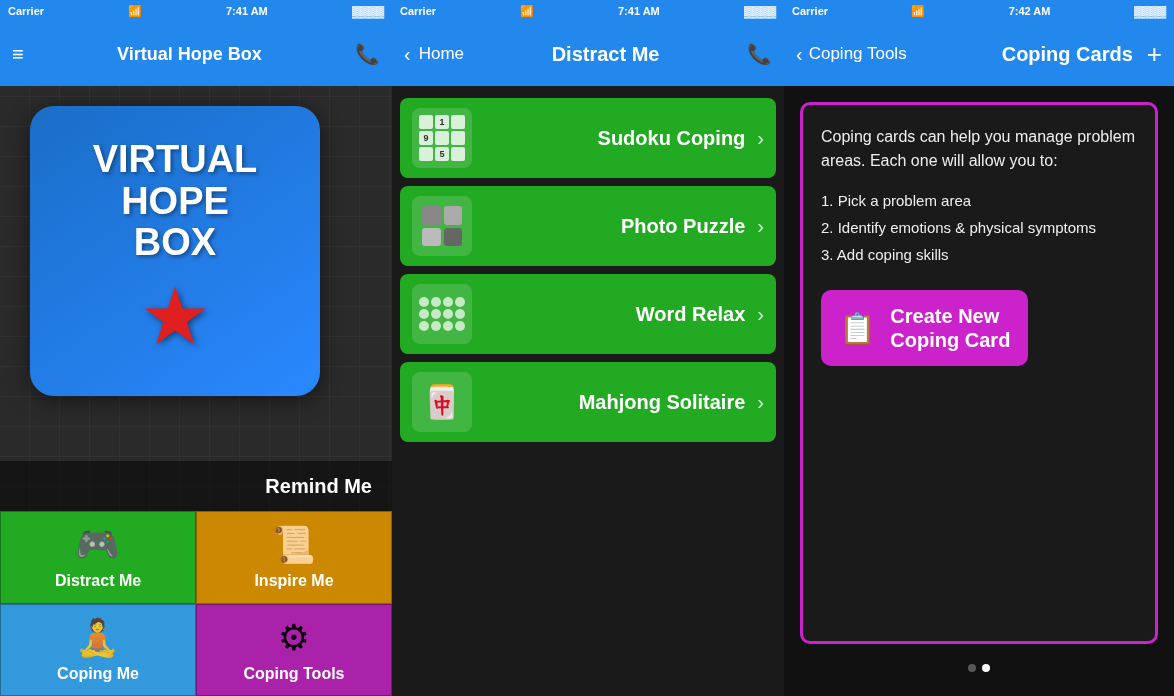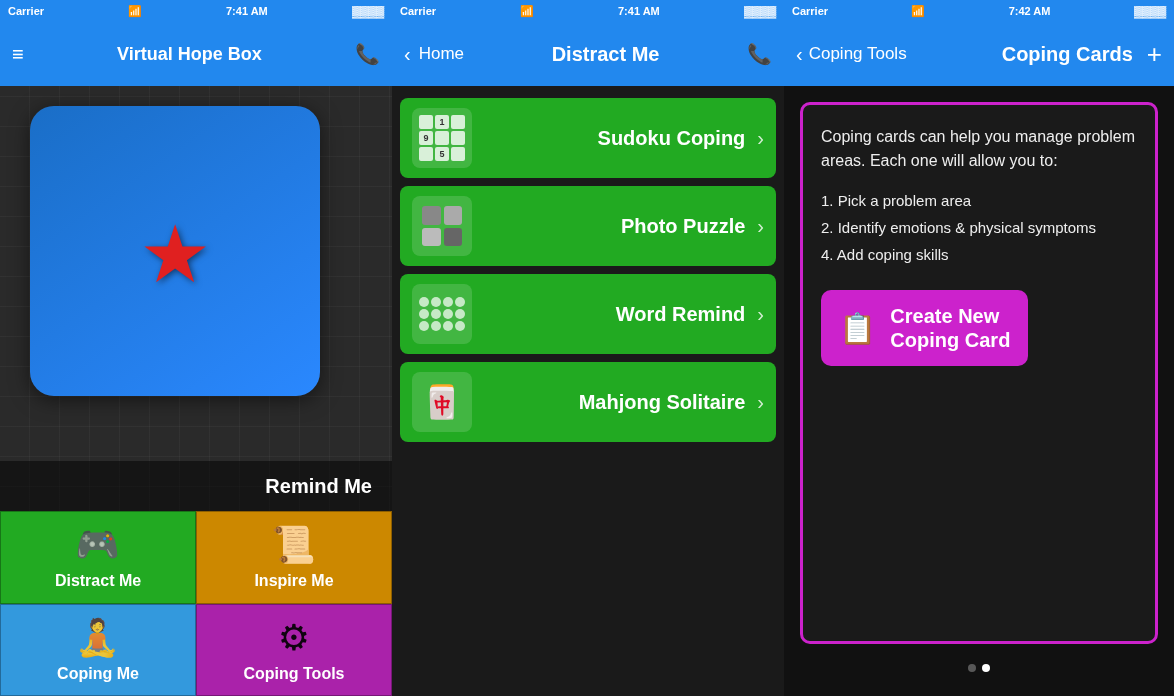--- a/index.html
+++ b/index.html
@@ -375,20 +375,21 @@
   <div class="nav-bar">
     <span class="nav-icon">≡</span>
     <span class="nav-title">Virtual Hope Box</span>
     <span class="nav-icon">📞</span>
   </div>
 
   <div class="panel1-body">
     <div class="panel1-bg"></div>
 
     <div class="vhb-badge">
+      <div class="vhb-text">VIRTUAL<br>HOPE<br>BOX</div>
       <div class="star-icon">★</div>
     </div>
 
     <div class="remind-me-bar">
       <span class="remind-me-label">Remind Me</span>
     </div>
 
     <div class="tiles-grid">
       <div class="tile tile-distract">
         <span class="tile-icon">🎮</span>
@@ -466,21 +467,21 @@
           <div class="ws-dot"></div>
           <div class="ws-dot"></div>
           <div class="ws-dot"></div>
           <div class="ws-dot"></div>
           <div class="ws-dot"></div>
           <div class="ws-dot"></div>
           <div class="ws-dot"></div>
           <div class="ws-dot"></div>
         </div>
       </div>
-      <span class="menu-item-label">Word Remind</span>
+      <span class="menu-item-label">Word Relax</span>
       <span class="menu-chevron">›</span>
     </div>
 
     <div class="menu-item">
       <div class="menu-item-icon">
         <span class="mahjong-tile">🀄</span>
       </div>
       <span class="menu-item-label">Mahjong Solitaire</span>
       <span class="menu-chevron">›</span>
     </div>
@@ -499,21 +500,21 @@
     <span class="panel3-back-label">Coping Tools</span>
     <span class="panel3-title">Coping Cards</span>
     <span class="panel3-plus">+</span>
   </div>
   <div class="panel3-body">
     <div class="coping-card-box">
       <p class="coping-intro">Coping cards can help you manage problem areas. Each one will allow you to:</p>
       <div class="coping-list">
         <span class="coping-list-item">1. Pick  a problem area</span>
         <span class="coping-list-item">2. Identify emotions &amp; physical symptoms</span>
-        <span class="coping-list-item">4. Add coping skills</span>
+        <span class="coping-list-item">3. Add coping skills</span>
       </div>
       <div class="create-btn">
         <span class="create-btn-icon">📋</span>
         <span class="create-btn-label">Create New<br>Coping Card</span>
       </div>
     </div>
     <div class="page-dots">
       <div class="dot"></div>
       <div class="dot active"></div>
     </div>

